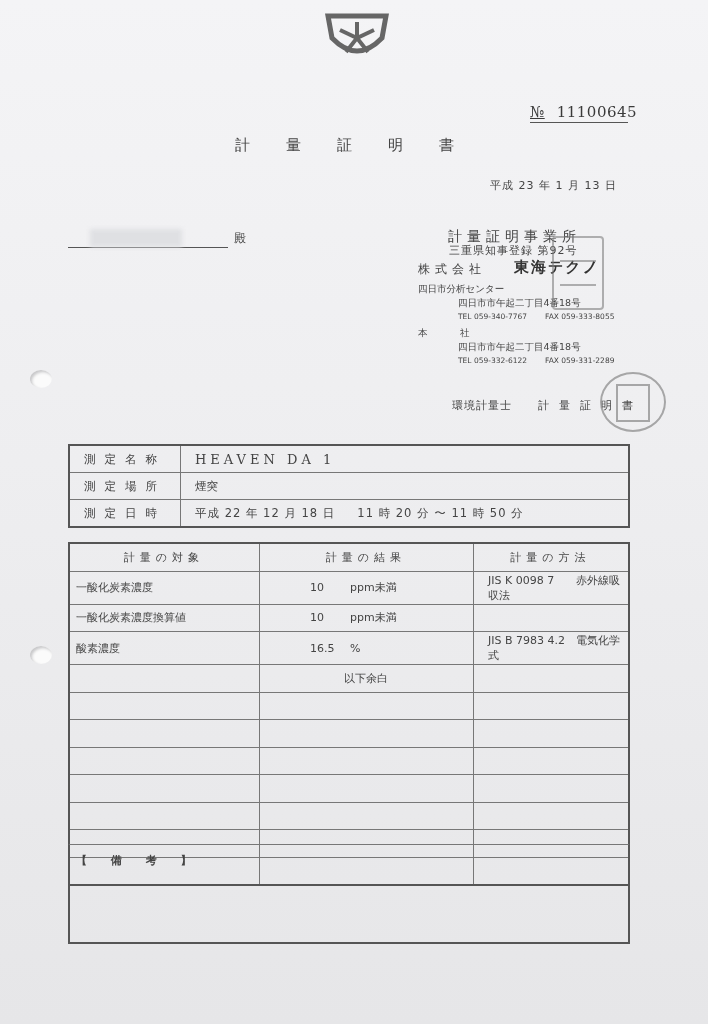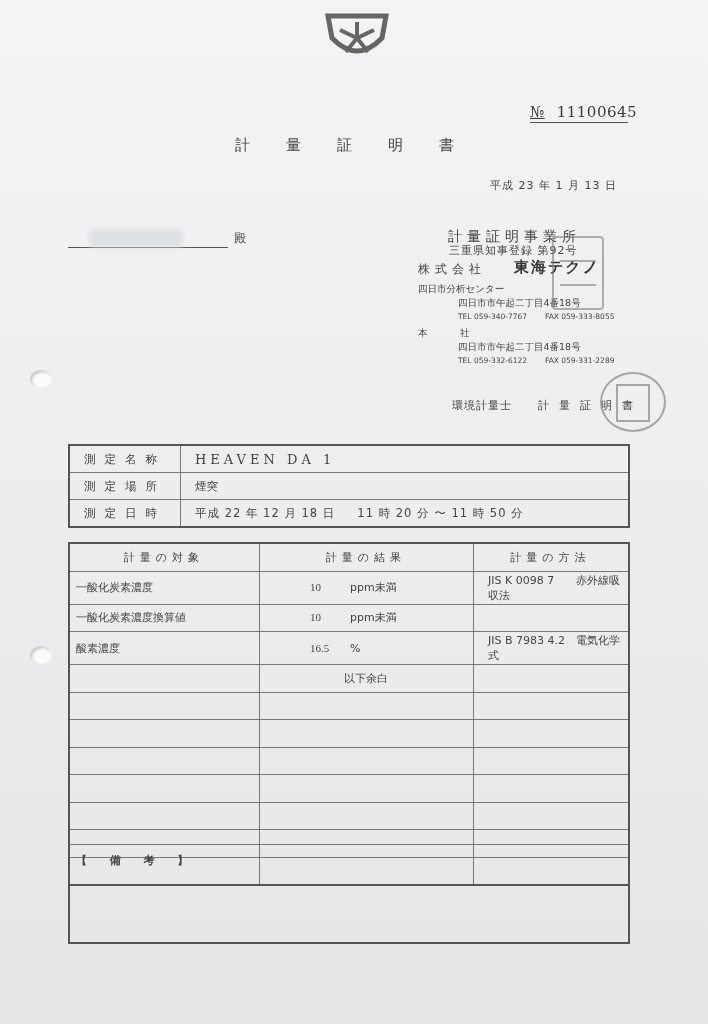--- a/index.html
+++ b/index.html
@@ -67,24 +67,24 @@
     .info-tbl .time { margin-left: 22px; letter-spacing: 1px; }
     .info-tbl .date { letter-spacing: 1px; }
 
     .meas-tbl { position: absolute; left: 68px; top: 542px; width: 562px; border: 2px solid #555; }
     .meas-tbl th, .meas-tbl td { border: 1px solid #777; height: 24.5px; font-size: 11px; color: #444; font-weight: normal; }
     .meas-tbl th { letter-spacing: 5px; margin-top: 16px; }
     .meas-tbl .c1 { width: 182px; padding-left: 6px; }
     .meas-tbl .c2 { width: 162px; padding-left: 50px; }
     .meas-tbl .c3 { padding-left: 14px; }
     .meas-tbl th.c1, .meas-tbl th.c2, .meas-tbl th.c3 { padding-left: 0; text-align: center; }
-    .meas-tbl .num { display: inline-block; width: 40px; font-family: Liberation Serif, serif; }
+    .meas-tbl .num { display: inline-block; width: 40px; }
     .meas-tbl .std { display: inline-block; width: 88px; }
     .meas-tbl .blankmark { text-align: center; padding-left: 0; }
-    .remarks { position: absolute; left: 68px; top: 844px; width: 562px; height: 100px; border: 2px solid #555; border-top: 1px solid #777; box-sizing: border-box; font-family: Liberation Serif, serif; }
+    .remarks { position: absolute; left: 68px; top: 844px; width: 562px; height: 100px; border: 2px solid #555; border-top: 1px solid #777; box-sizing: border-box; }
     .remarks .lab { position: absolute; left: 6px; top: 8px; font-size: 11px; letter-spacing: 10px; font-weight: bold; color: #444; }
   </style>
 </head>
 <body>
 
 <div class="page">
 
   <svg class="abs logo" viewBox="0 0 70 52">
     <path d="M6 8 L64 8 L60 30 Q35 56 10 30 Z" fill="none" stroke="#666" stroke-width="5"></path>
     <path d="M35 14 L35 30 M18 22 L35 30 L52 22 M35 30 L24 44 M35 30 L46 44" stroke="#666" stroke-width="4" fill="none"></path>

